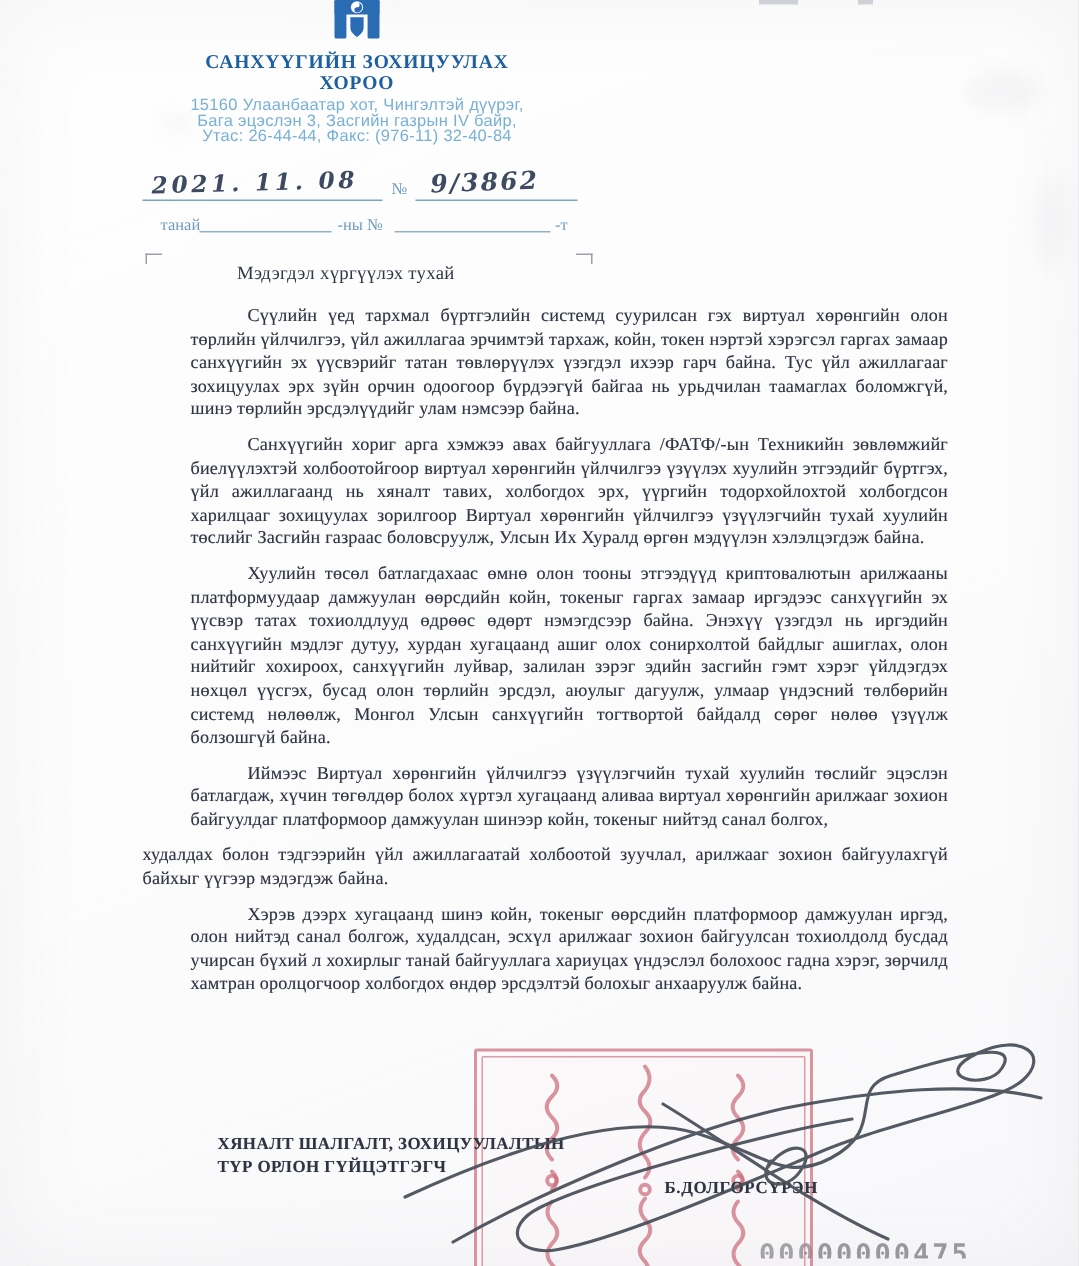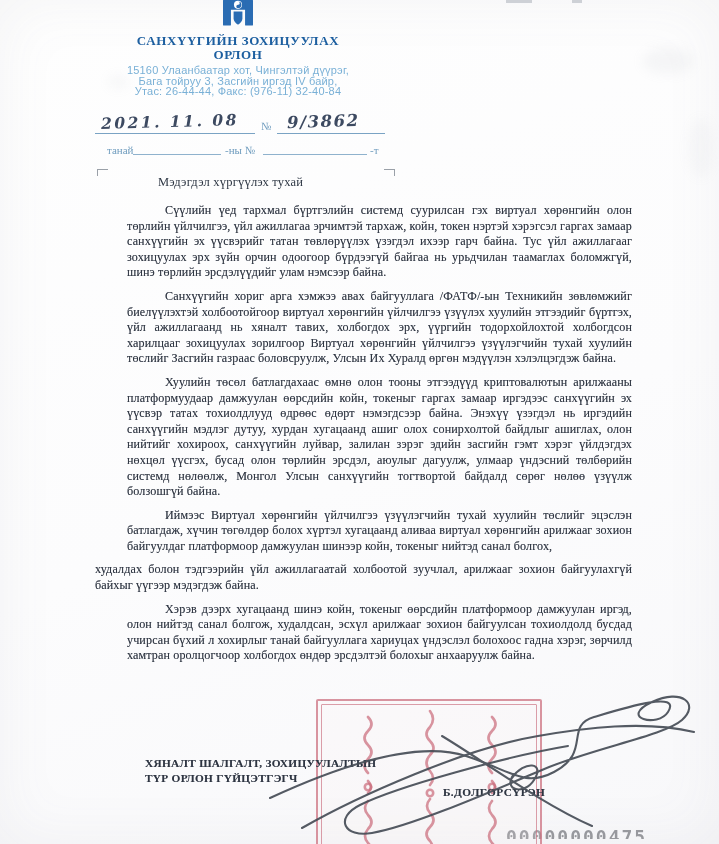--- a/index.html
+++ b/index.html
@@ -86,24 +86,24 @@
           <rect x="3" y="0" width="34" height="11" rx="1"></rect>
           <rect x="3" y="0" width="9" height="29" rx="1"></rect>
           <rect x="28" y="0" width="9" height="29" rx="1"></rect>
           <path d="M15 13 h10 v8 c0 4 -5 7 -5 7 c0 0 -5 -3 -5 -7 z"></path>
         </g>
         <circle cx="20" cy="5.5" r="4.6" fill="#ffffff"></circle>
         <path d="M20 1.6 a3.9 3.9 0 0 1 0 7.8 a1.95 1.95 0 0 1 0 -3.9 a1.95 1.95 0 0 0 0 -3.9 z" fill="#2a6cb3"></path>
       </svg>
     </div>
     <div class="org-name">САНХҮҮГИЙН ЗОХИЦУУЛАХ</div>
-    <div class="org-name">ОРЛОН</div>
+    <div class="org-name">ХОРОО</div>
     <div class="address">
       <div>15160 Улаанбаатар хот, Чингэлтэй дүүрэг,</div>
-      <div>Бага тойруу 3, Засгийн иргэд IV байр,</div>
+      <div>Бага эцэслэн 3, Засгийн газрын IV байр,</div>
       <div>Утас: 26-44-44, Факс: (976-11) 32-40-84</div>
     </div>
   </div>
 
   <div class="ref">
     <div class="date-row">
       <span class="u1"></span>
       <span class="hand hand-date">2021. 11. 08</span>
       <span class="no-symbol">№</span>
       <span class="u2"></span>

